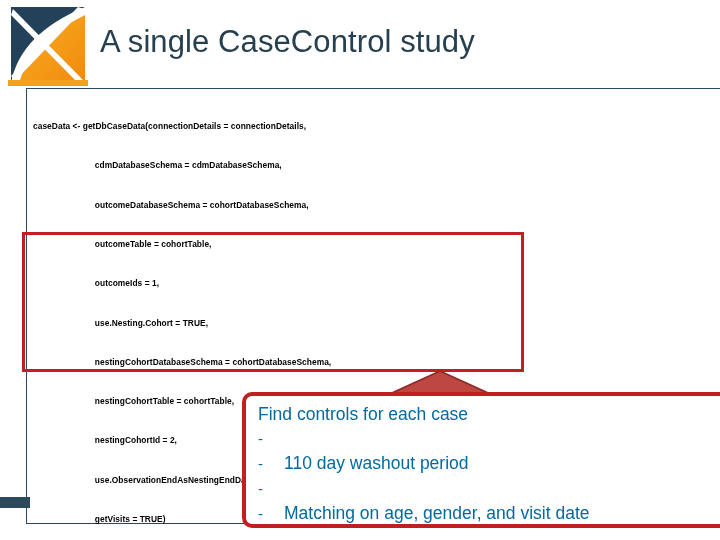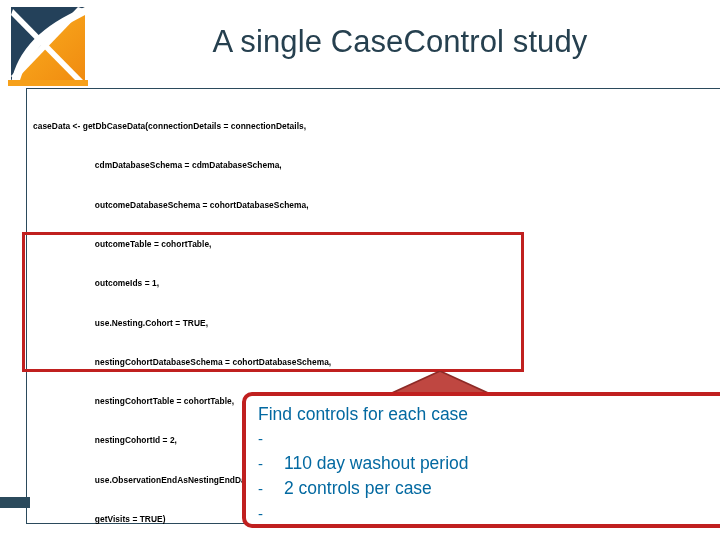--- a/index.html
+++ b/index.html
@@ -26,21 +26,21 @@
     width: 80px;
     height: 82px;
   }
 
   
   #title {
     position: absolute;
     left: 100px;
     top: 24px;
     width: 600px;
-    text-align: center;
+    text-align: left;
     font-size: 31px;
     color: #26404f;
     letter-spacing: 0.1px;
     white-space: nowrap;
   }
 
   
   #code-block {
     position: absolute;
     left: 26px;
@@ -199,22 +199,22 @@
     <div class="co-head">Find controls for each case</div>
     <div class="co-item">
       <span class="co-dash">-</span>
     </div>
     <div class="co-item">
       <span class="co-dash">-</span>
       <span>110 day washout period</span>
     </div>
     <div class="co-item">
       <span class="co-dash">-</span>
-      <span>2 controls per case</span>
-    </div>
-    <div class="co-item">
-      <span class="co-dash">-</span>
+    </div>
+    <div class="co-item">
+      <span class="co-dash">-</span>
+      <span>Matching on age, gender, and visit date</span>
     </div>
   </div>
 
   <div id="navy-bar"></div>
 
 </div>
 
 </body></html>

